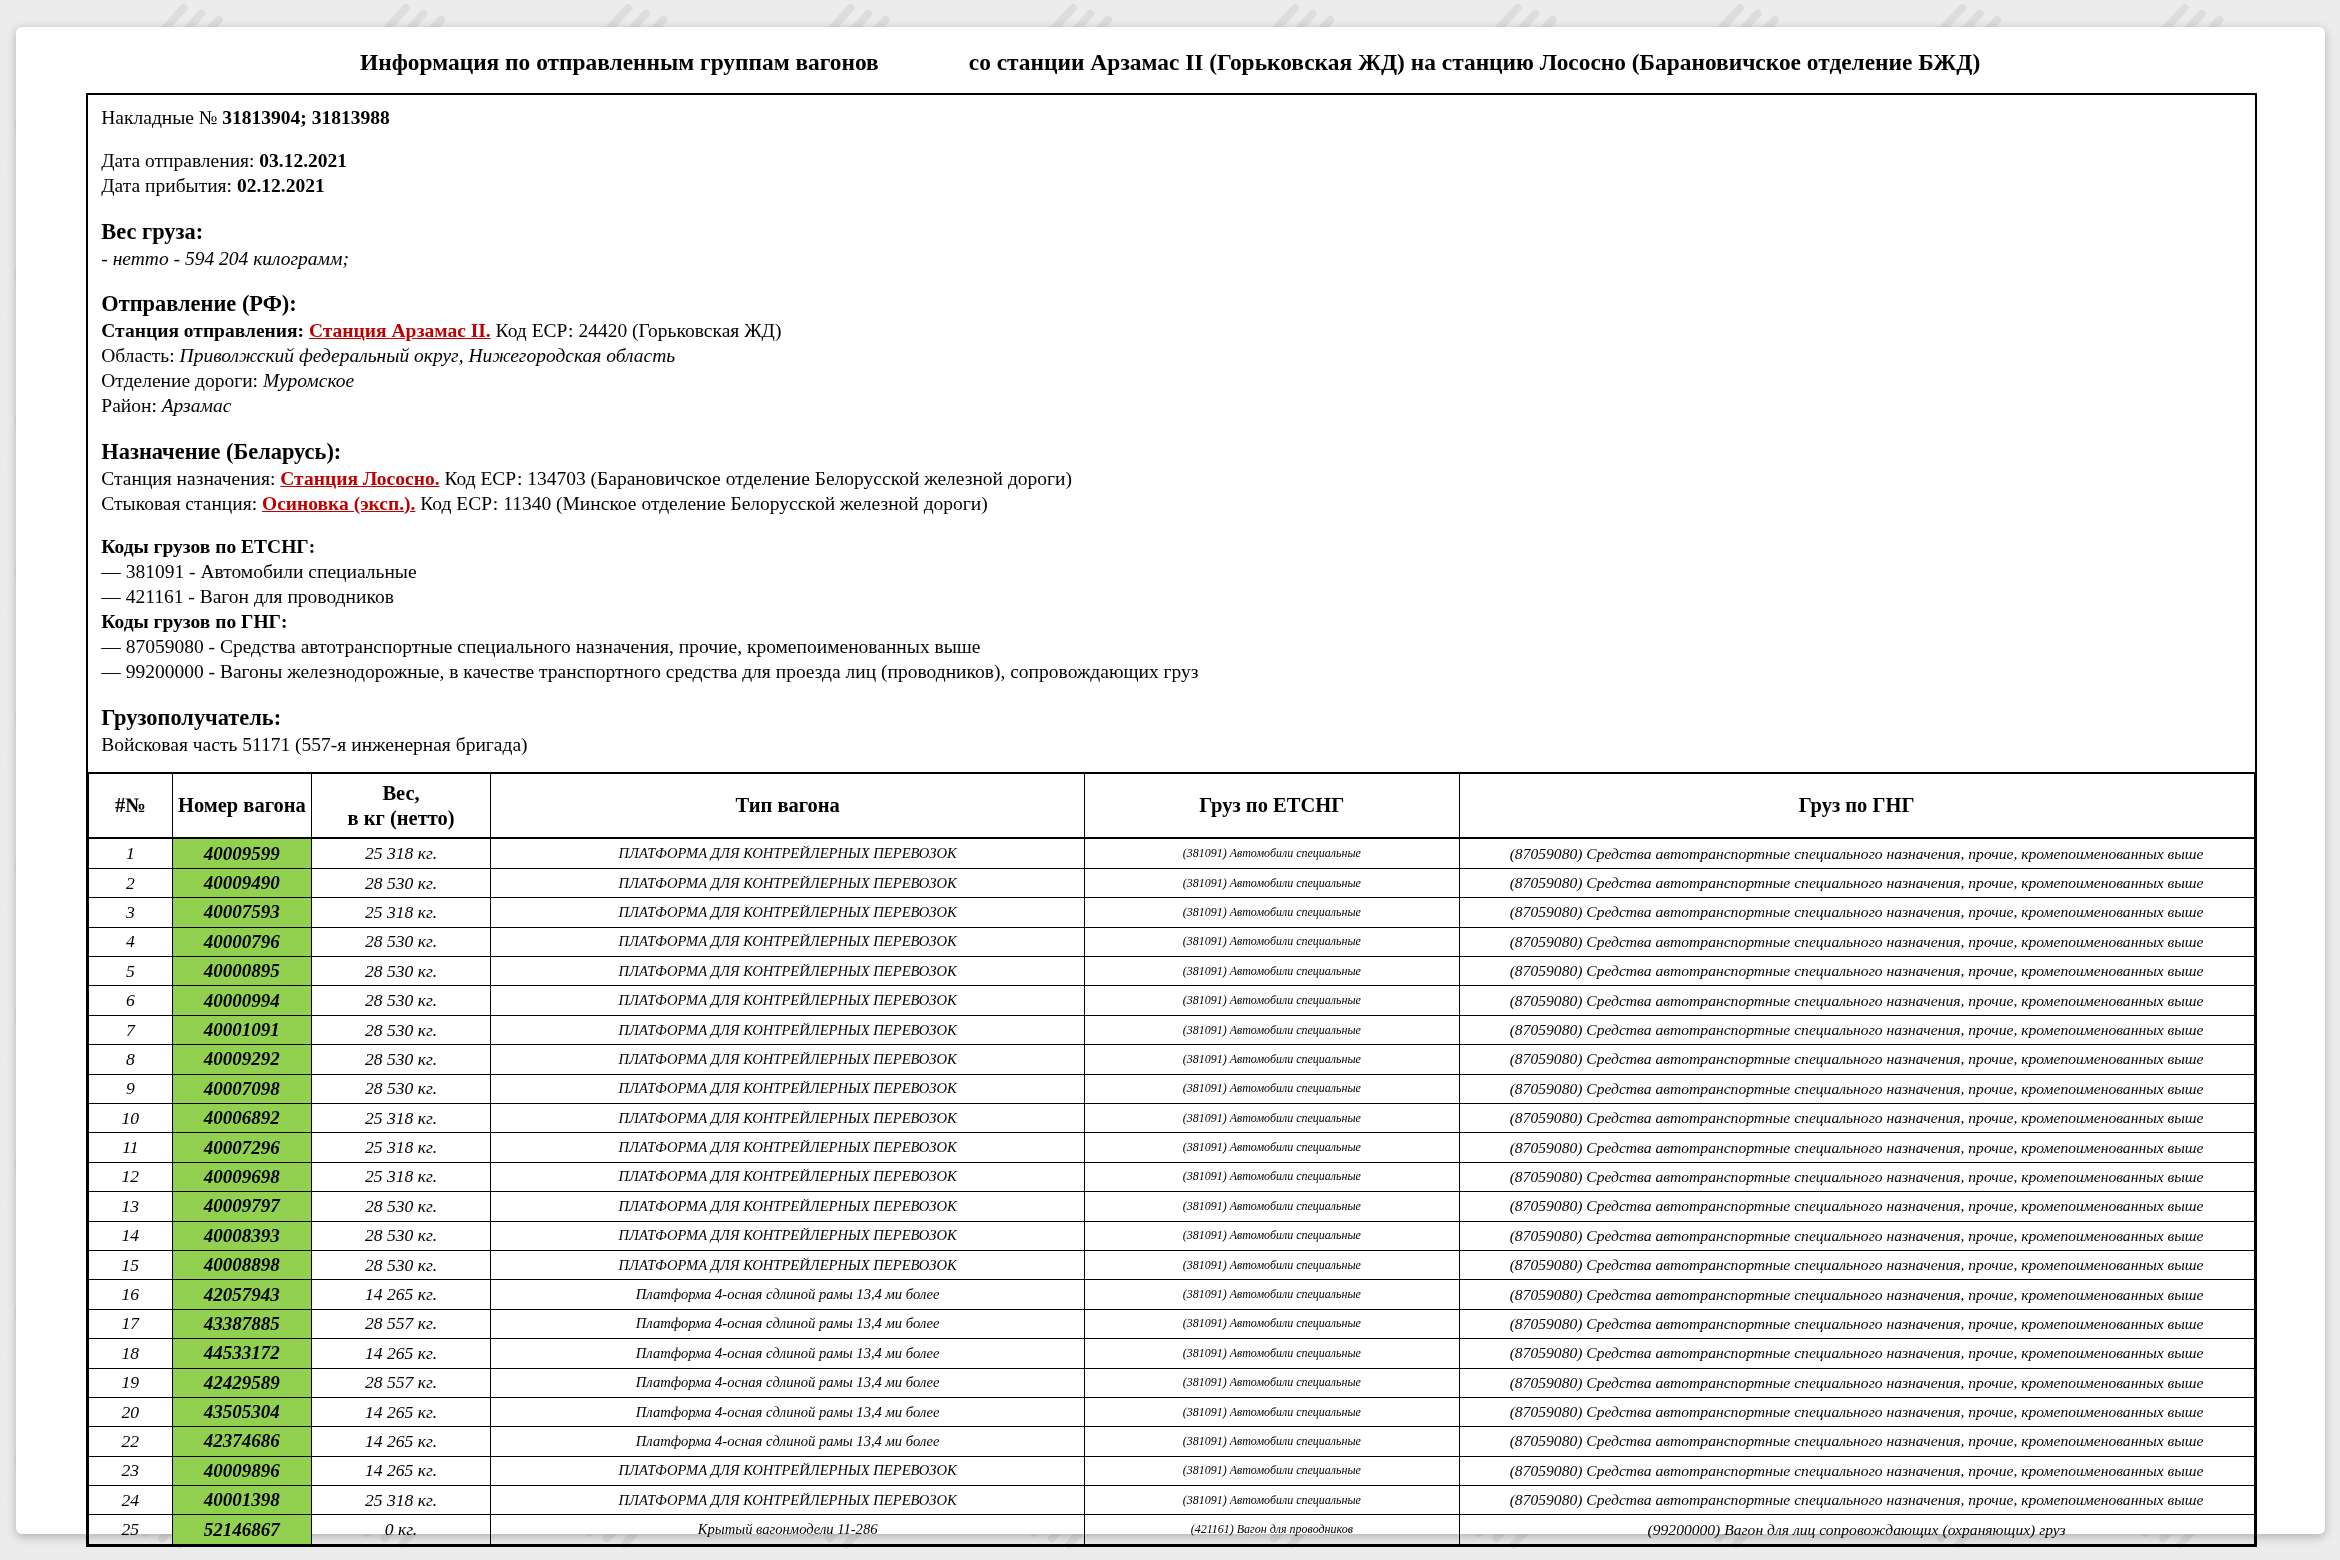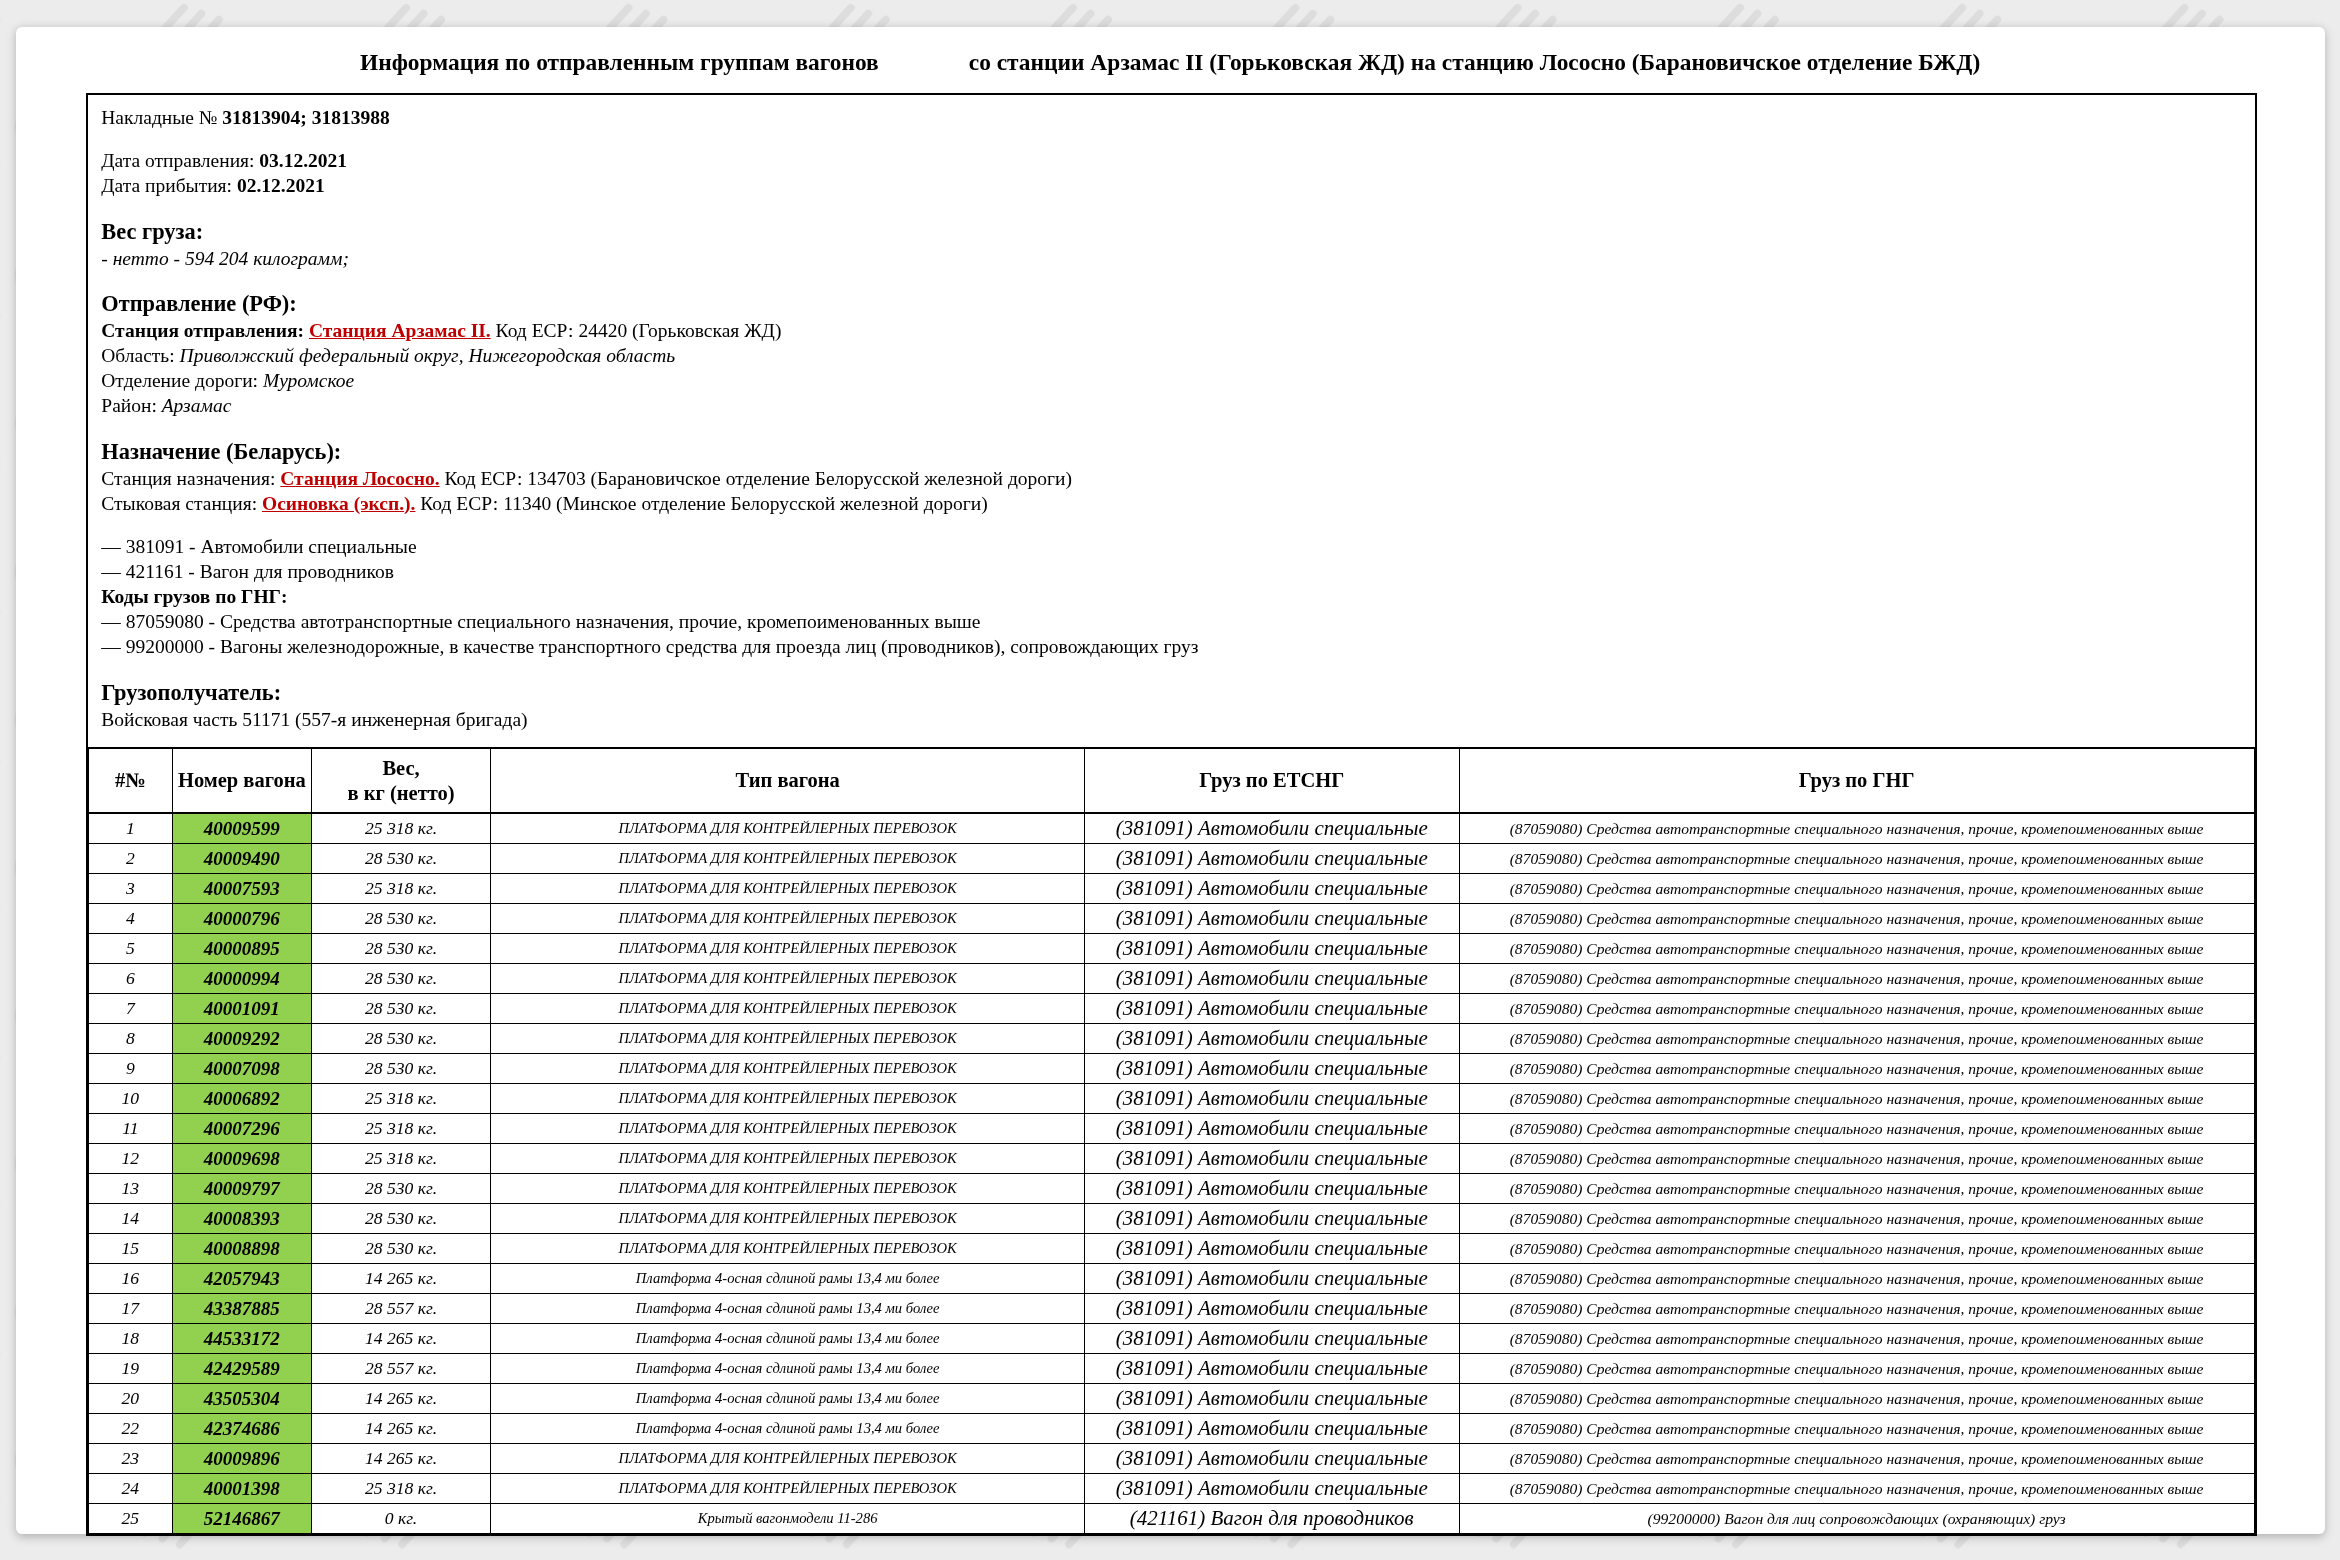--- a/index.html
+++ b/index.html
@@ -80,21 +80,21 @@
   .col-type  { width: 27.4%; }
   .col-etsng { width: 17.3%; }
   .col-gng   { width: 36.7%; }
   td.c-num    { font-style: italic; font-size: 17.6px; }
   td.c-wagon  {
     background: var(--green-cell, #92d050);
     font-weight: bold; font-style: italic; font-size: 19px;
   }
   td.c-weight { font-style: italic; font-size: 17.6px; }
   td.c-type   { font-style: italic; font-size: 14.6px; }
-  td.c-etsng  { font-style: italic; font-size: 21px; }
+  td.c-etsng  { font-style: italic; font-size: 12px; }
   td.c-gng    { font-style: italic; font-size: 15.6px; }
   .w-hdr-line { line-height: 25px; }
 </style>
 </head>
 <body>
 
 <svg class="bg-pattern" xmlns="http://www.w3.org/2000/svg" viewBox="0 0 2400 1600" width="2341" height="1560">
   <defs>
     <pattern id="wm" width="228" height="152" patternUnits="userSpaceOnUse">
       <g stroke="#dddddd" stroke-width="8" fill="none" stroke-linecap="round">
@@ -142,20 +142,21 @@
       <p class="line"><span>Район: </span><span class="i">Арзамас</span></p>
 
       <div class="spacer"></div>
 
       <p class="line section-heading">Назначение (Беларусь):</p>
       <p class="line"><span>Станция назначения: </span><span class="red-link">Станция Лососно.</span><span> Код ЕСР: 134703 (Барановичское отделение Белорусской железной дороги)</span></p>
       <p class="line"><span>Стыковая станция: </span><span class="red-link">Осиновка (эксп.).</span><span> Код ЕСР: 11340 (Минское отделение Белорусской железной дороги)</span></p>
 
       <div class="spacer"></div>
 
+      <p class="line sub-heading">Коды грузов по ЕТСНГ:</p>
       <p class="line">— 381091 - Автомобили специальные</p>
       <p class="line">— 421161 - Вагон для проводников</p>
       <p class="line sub-heading">Коды грузов по ГНГ:</p>
       <p class="line">— 87059080 - Средства автотранспортные специального назначения, прочие, кромепоименованных выше</p>
       <p class="line">— 99200000 - Вагоны железнодорожные, в качестве транспортного средства для проезда лиц (проводников), сопровождающих груз</p>
 
       <div class="spacer"></div>
 
       <p class="line section-heading">Грузополучатель:</p>
       <p class="line">Войсковая часть 51171 (557-я инженерная бригада)</p>

